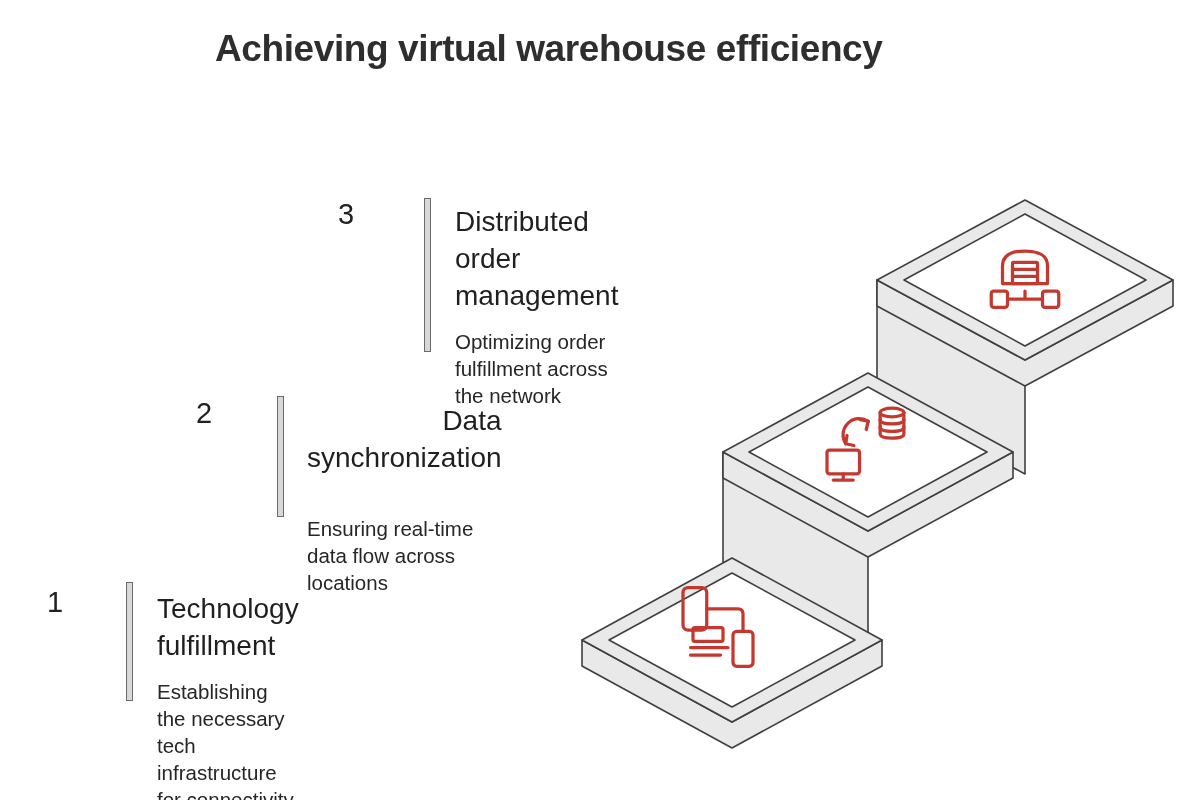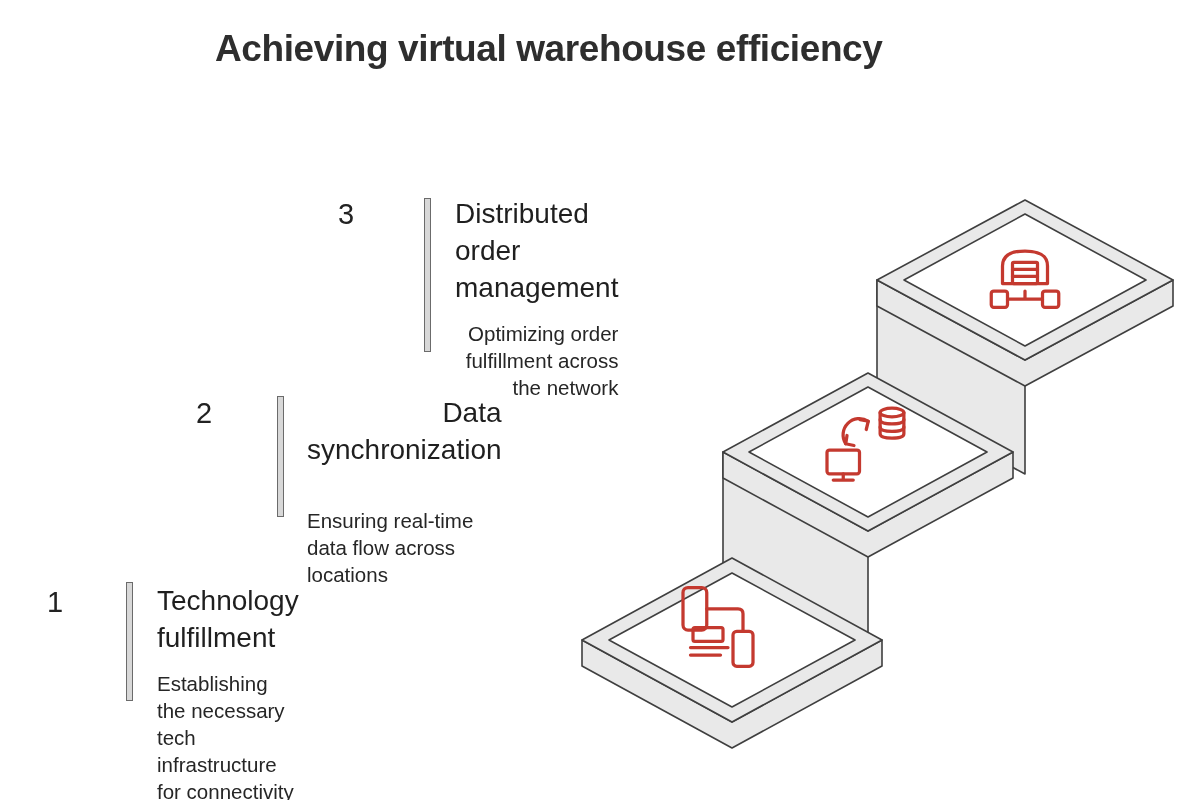--- a/index.html
+++ b/index.html
@@ -35,36 +35,37 @@
     width:7px;
     background:#d8d8d8;
     border:1.2px solid #6b6b6b;
   }
   .step-texts { position:absolute; }
   .step-title {
     font-size:28px;
     font-weight:500;
     color:#1f1f1f;
     line-height:1.32;
+    margin-top:8px;
   }
   .step-desc {
     font-size:20.5px;
     font-weight:400;
     color:#262626;
     line-height:1.32;
     margin-top:13px;
   }
 
   
   .step-3 { left:338px; top:196px; }
   .step-3 .step-number { left:0; top:2px; }
   .step-3 .step-bar { left:86px; top:2px; height:154px; }
   .step-3 .step-texts { left:117px; top:0; }
   .step-3 .step-title { max-width:300px; }
-  .step-3 .step-desc { max-width:385px;text-align:right; }
+  .step-3 .step-desc { max-width:385px; }
 
   
   .step-2 { left:196px; top:395px; }
   .step-2 .step-number { left:0; top:2px; }
   .step-2 .step-bar { left:81px; top:1px; height:121px; }
   .step-2 .step-texts { left:111px; top:0; }
   .step-2 .step-title { max-width:420px;text-align:right; }
   .step-2 .step-desc { max-width:400px;margin-top:38px; }
 
   

